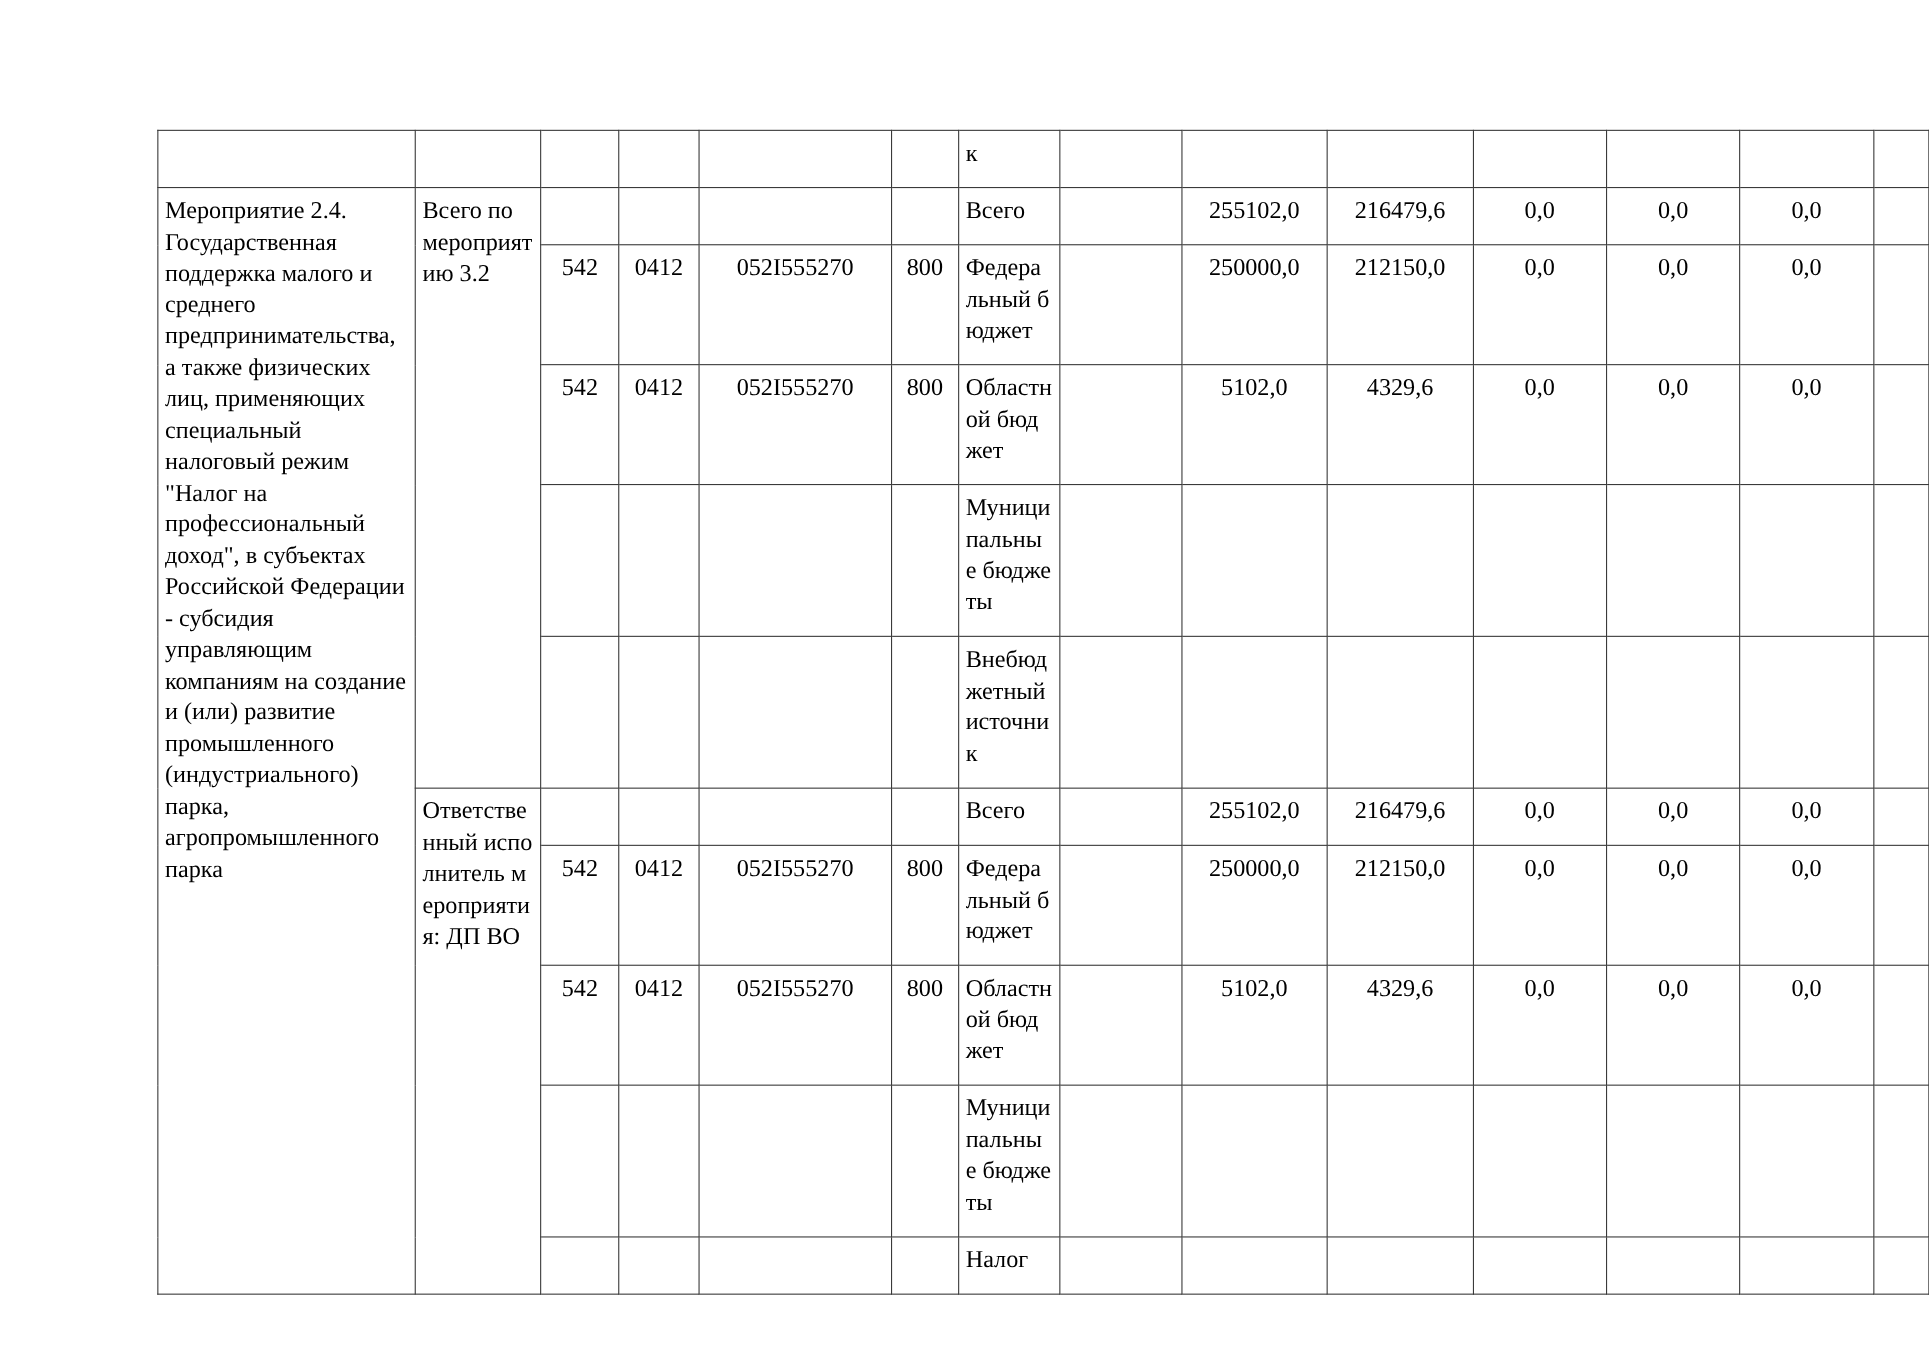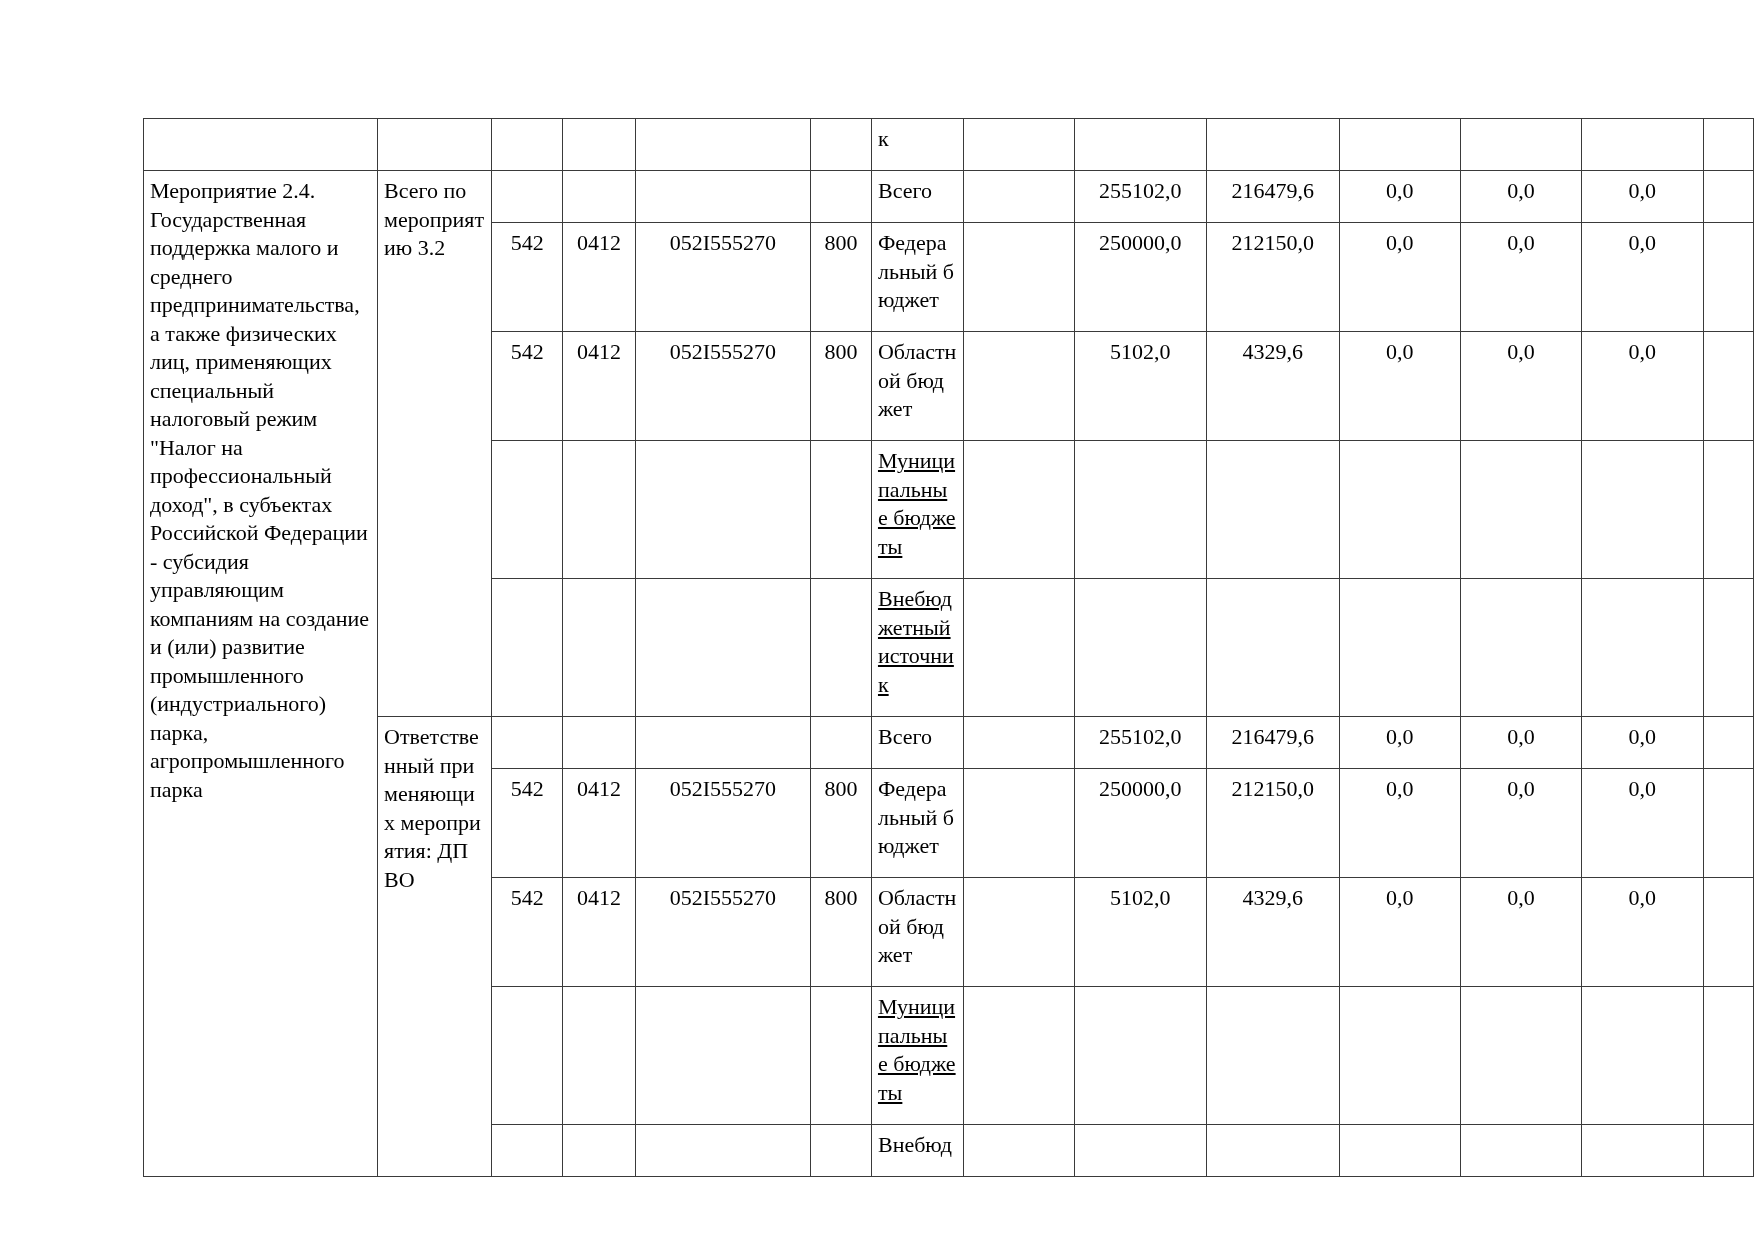--- a/index.html
+++ b/index.html
@@ -7,21 +7,21 @@
          font-family:"Liberation Serif", "DejaVu Serif", serif; color:#000; }
   .page { position:absolute; left:0; top:0; width:1754px; height:1240px; }
   table.budget { position:absolute; left:143px; top:118px; border-collapse:collapse;
                  table-layout:fixed; font-size:22px; line-height:28.5px; }
   table.budget td { border:1.5px solid #3a3a3a; vertical-align:top; padding:6px 6px 0 6px;
                     overflow:hidden; }
   td.c { text-align:center; }
   td.l { text-align:left; }
   tr.h51 td { height:45px; }
   tr.h108 td { height:102px; }
-  tr.h137 td { height:131px;text-decoration:underline; }
+  tr.h137 td { height:131px; }
   .wrap { word-break:break-all; }
 </style>
 </head>
 <body>
 
 <div class="page">
 <table class="budget">
   <colgroup>
     <col style="width:237px">
         <col style="width:136px">
@@ -124,21 +124,21 @@
     <td></td>
     <td class="c"></td>
     <td class="c"></td>
     <td class="c"></td>
     <td class="c"></td>
     <td class="c"></td>
     <td></td>
   </tr>
 
   <tr class="h51">
-    <td class="l wrap" rowspan="5">Ответственный применяющих мероприятия: ДП ВО</td>
+    <td class="l wrap" rowspan="5">Ответственный исполнитель мероприятия: ДП ВО</td>
     <td class="c"></td>
     <td class="c"></td>
     <td class="c"></td>
     <td class="c"></td>
     <td class="l wrap">Всего</td>
     <td></td>
     <td class="c">255102,0</td>
     <td class="c">216479,6</td>
     <td class="c">0,0</td>
     <td class="c">0,0</td>
@@ -185,21 +185,21 @@
     <td class="c"></td>
     <td class="c"></td>
     <td class="c"></td>
     <td></td>
   </tr>
   <tr class="h51">
     <td class="c"></td>
     <td class="c"></td>
     <td class="c"></td>
     <td class="c"></td>
-    <td class="l wrap">Внебюд</td>
+    <td class="l wrap">Налог</td>
     <td></td>
     <td class="c"></td>
     <td class="c"></td>
     <td class="c"></td>
     <td class="c"></td>
     <td class="c"></td>
     <td></td>
   </tr>
 </tbody>
     </table>

